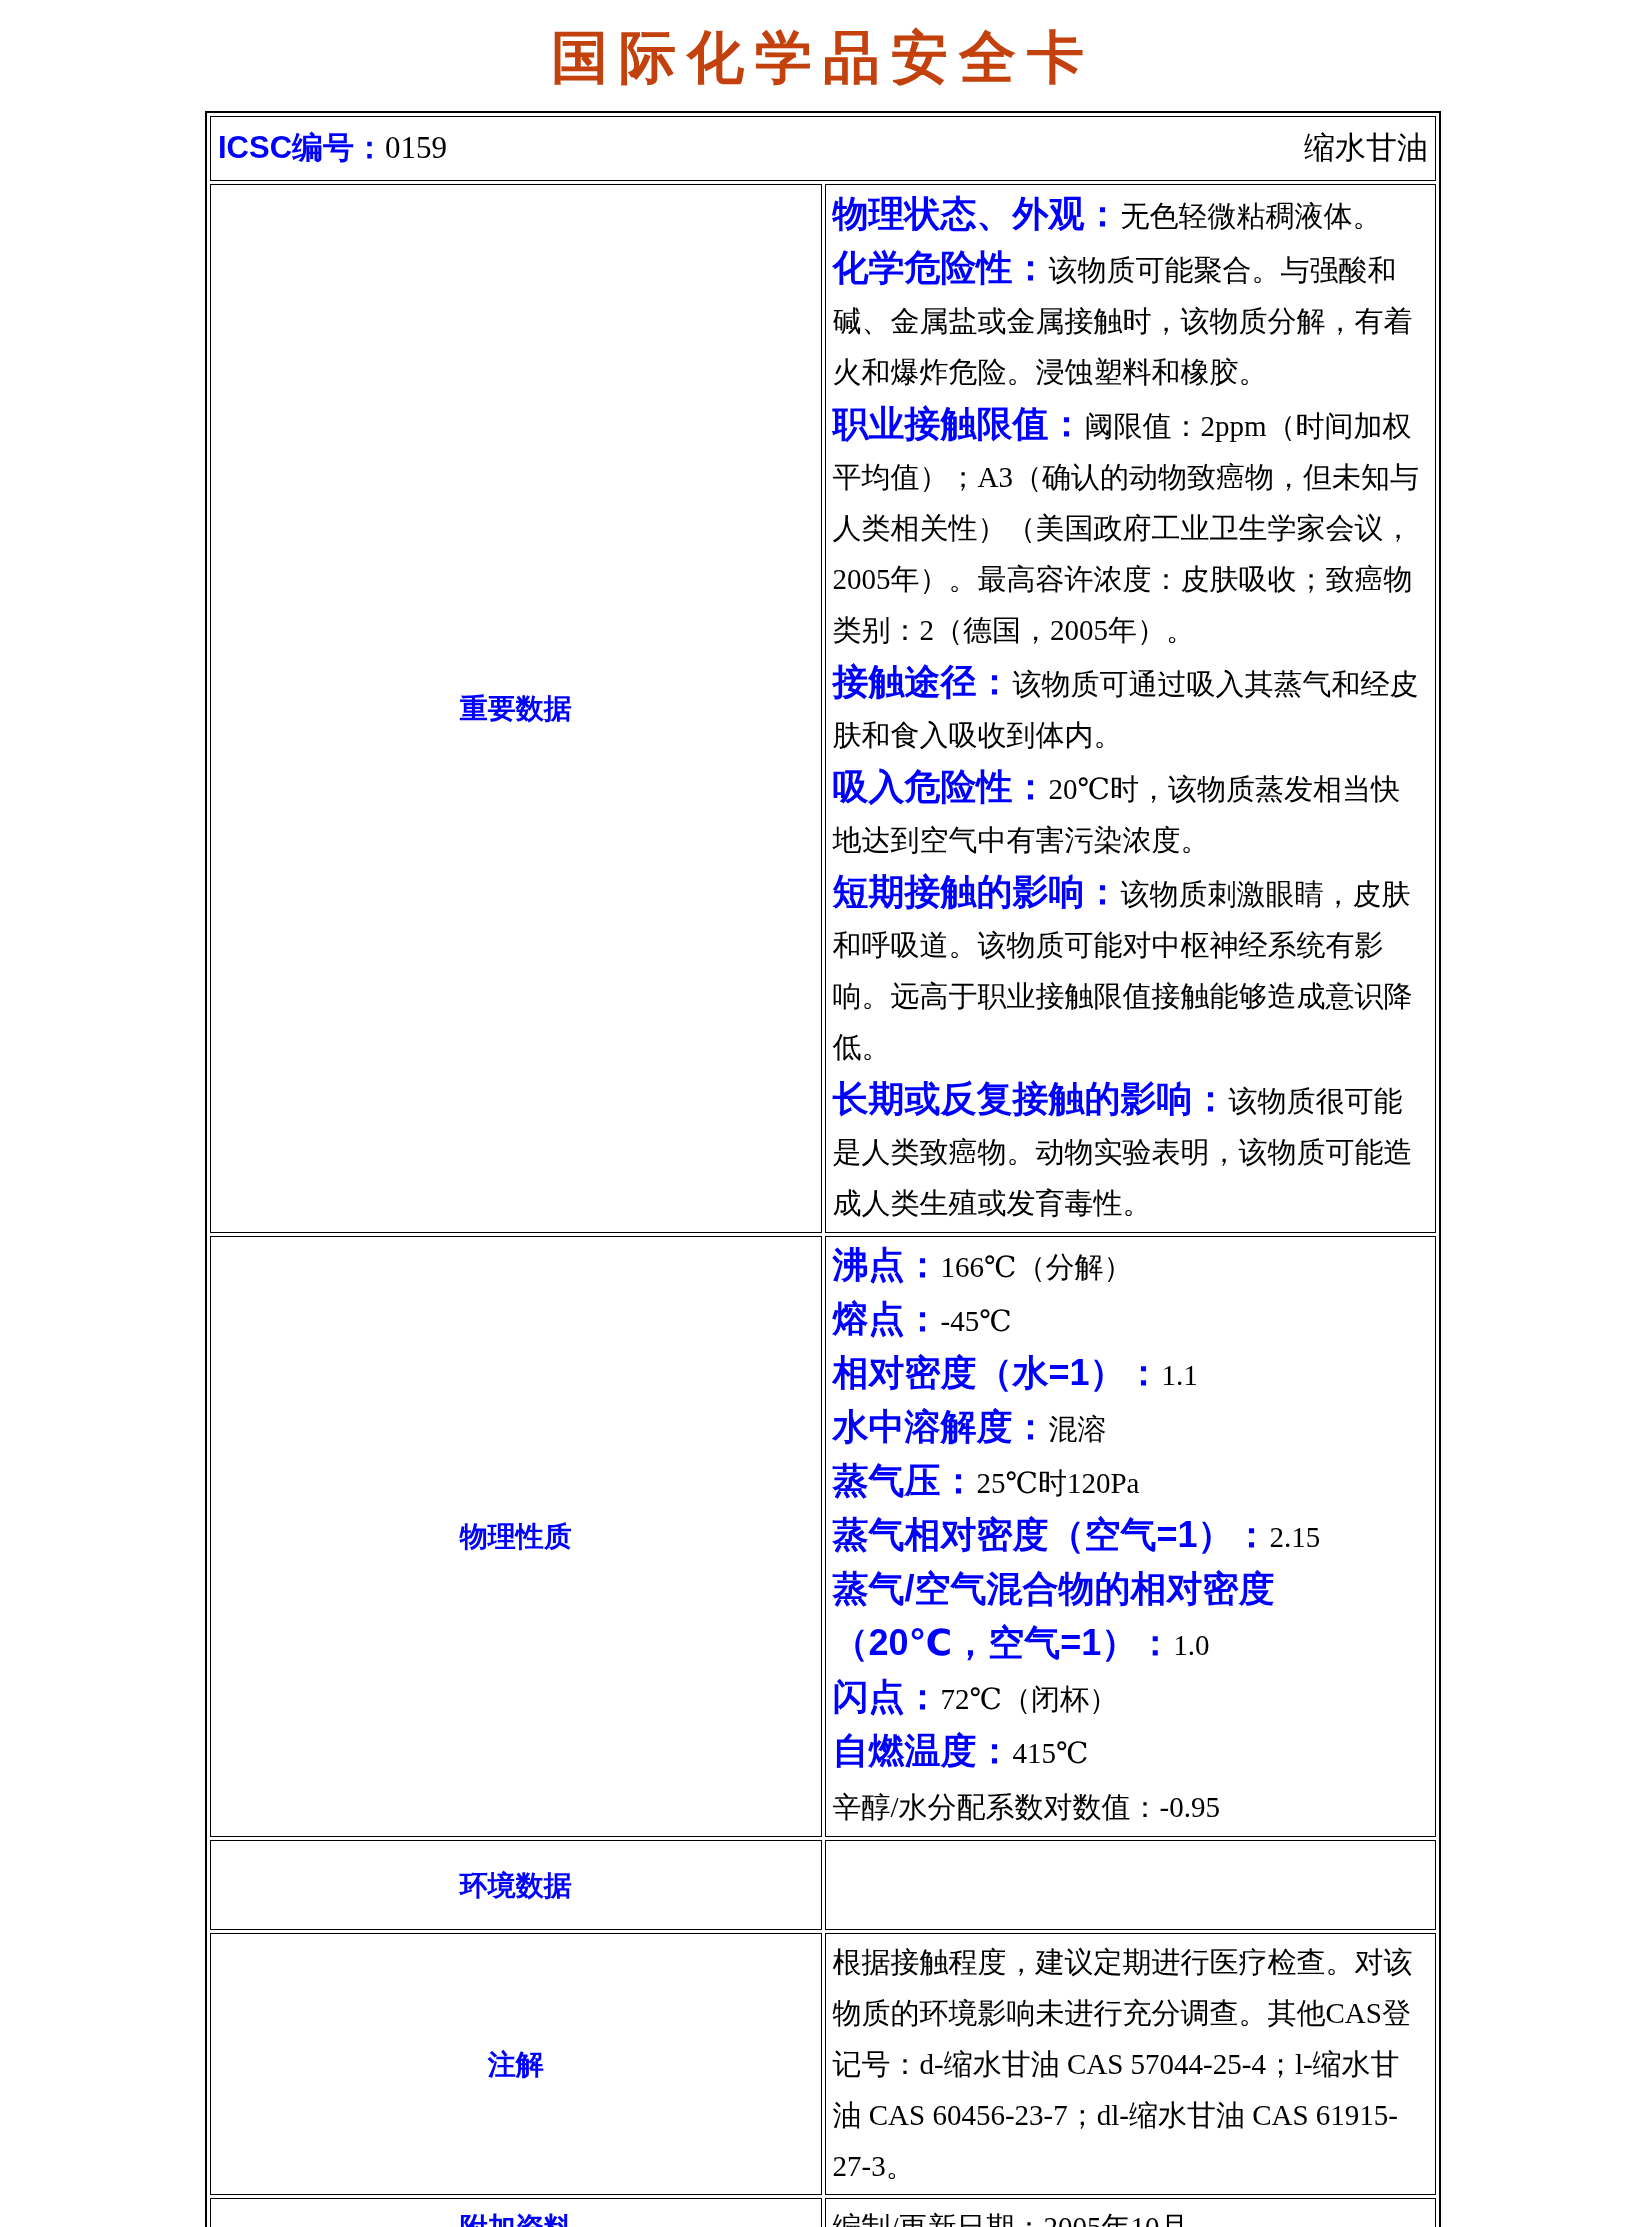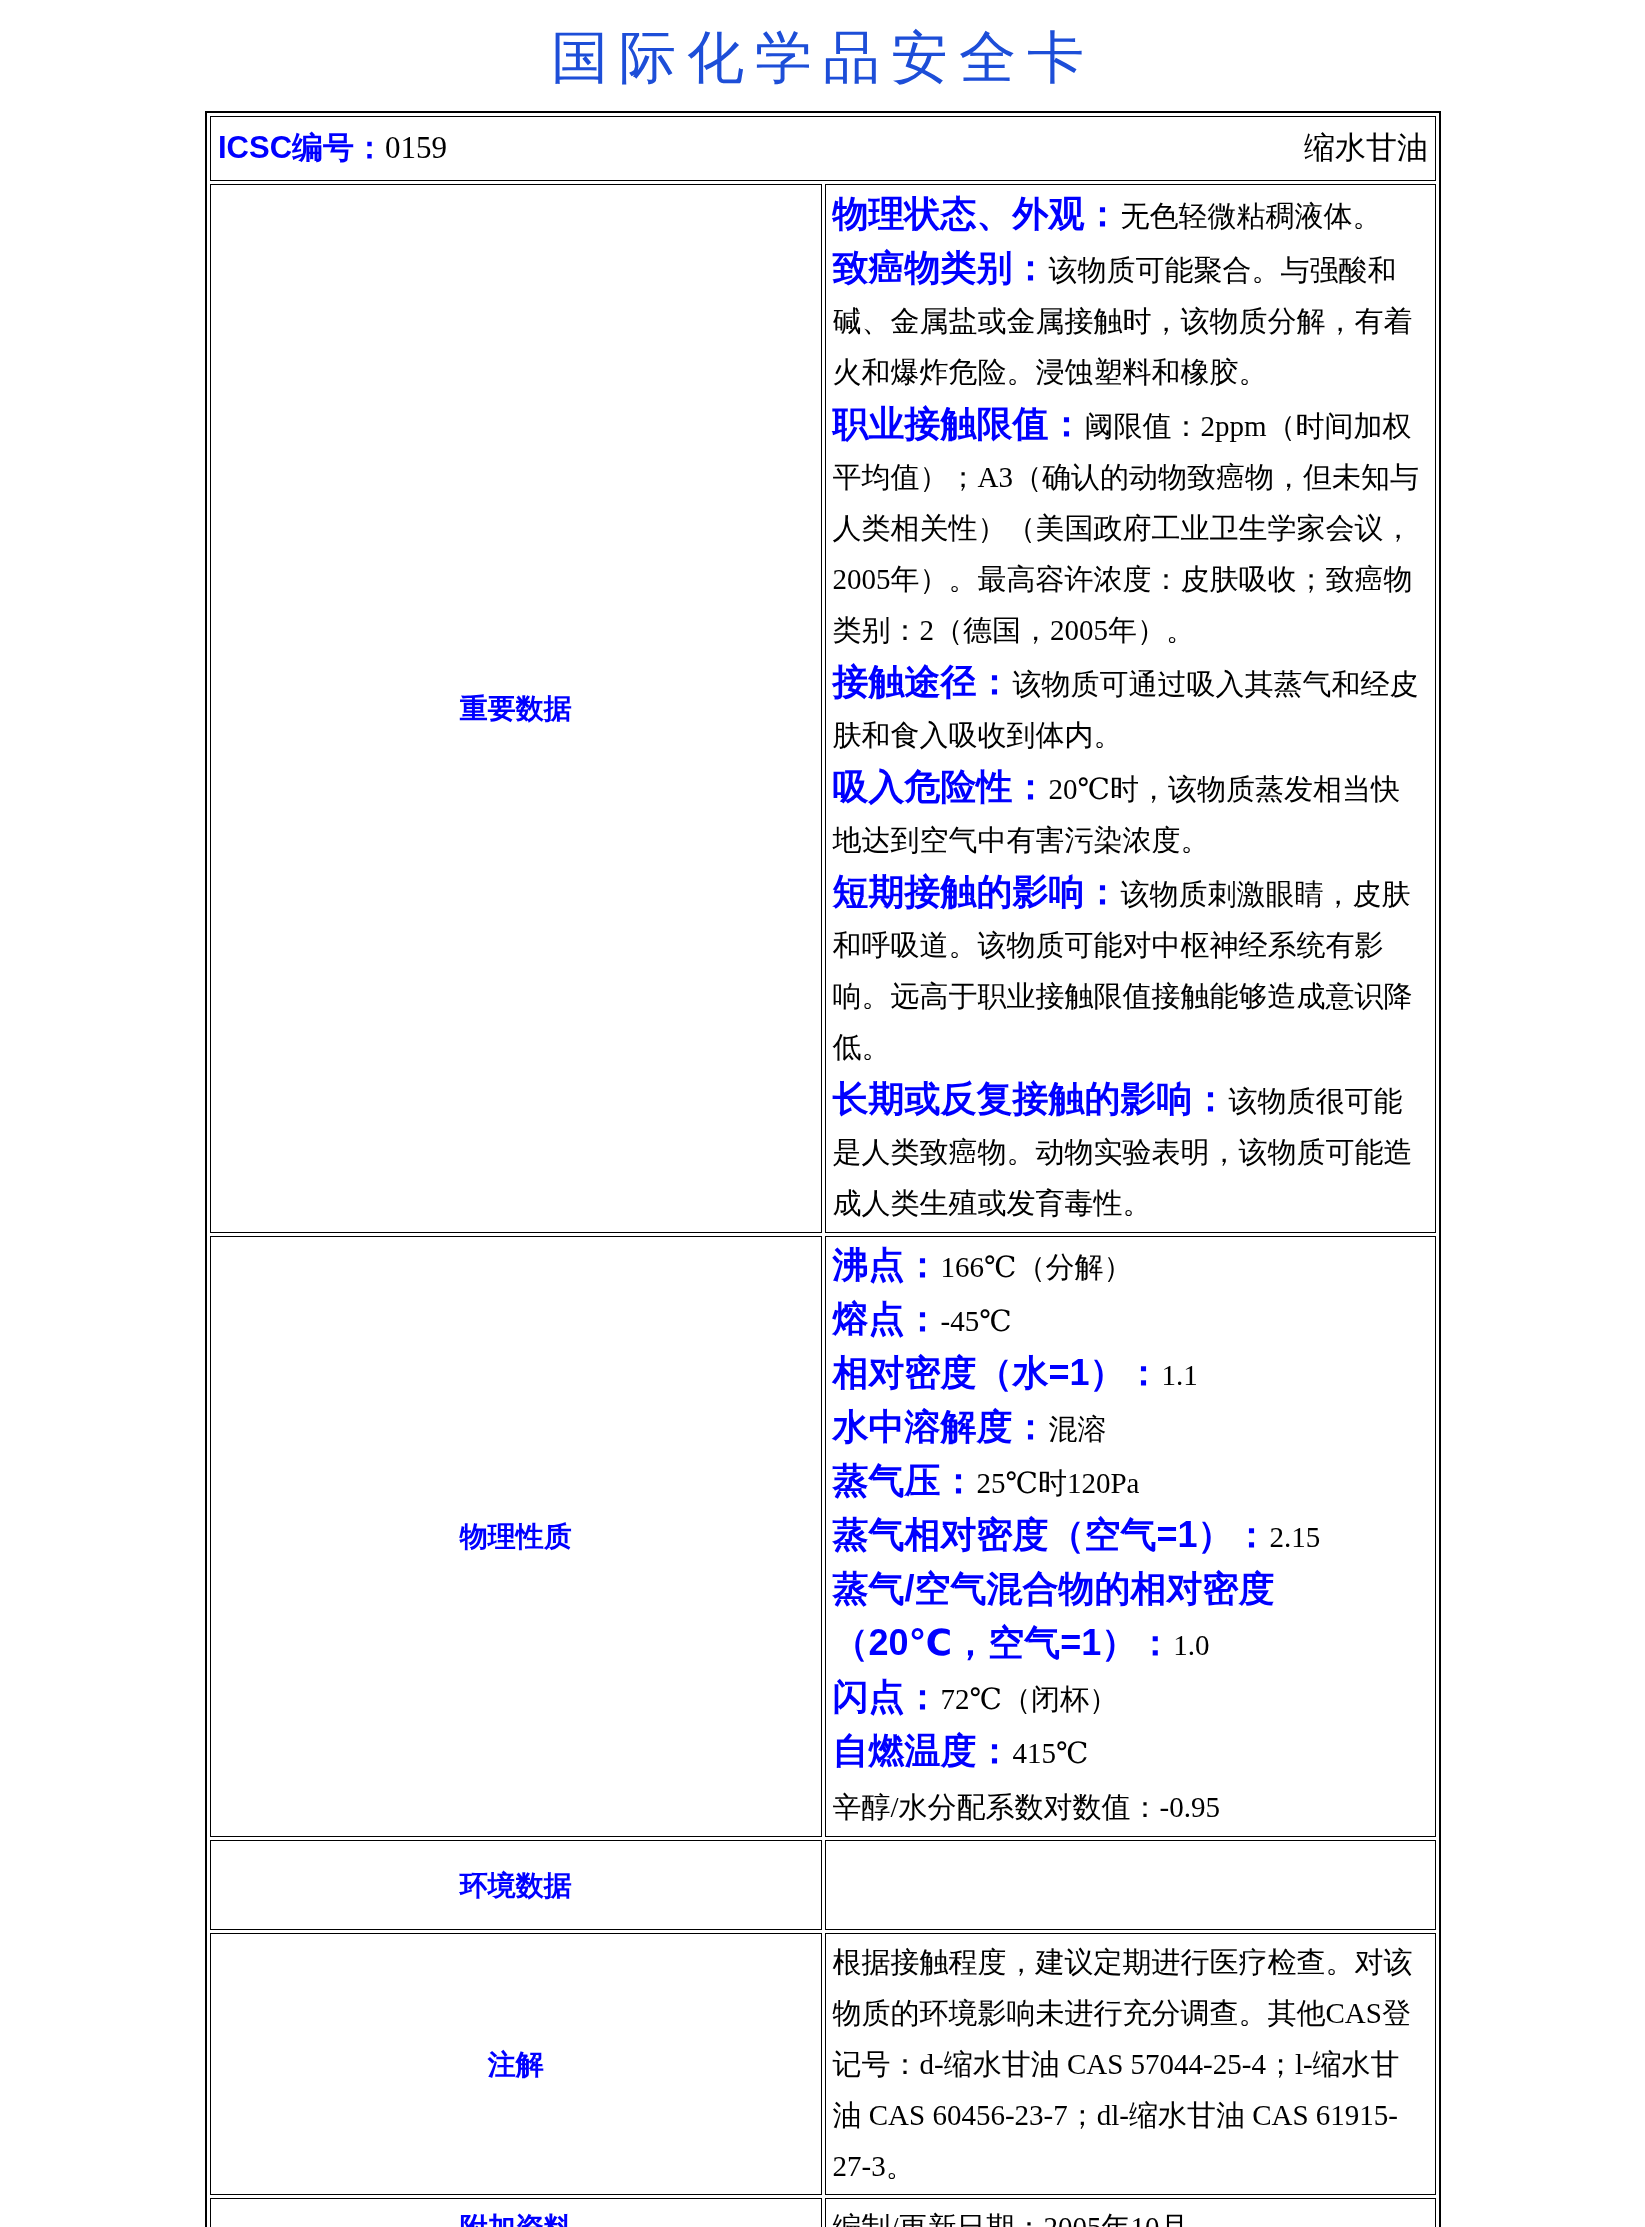--- a/index.html
+++ b/index.html
@@ -5,24 +5,24 @@
   html,body{margin:0;padding:0;background:#ffffff;}
   body{
     width:1646px;height:2227px;position:relative;
     font-family:"Liberation Serif","DejaVu Serif",serif;
     color:#000;
   }
   .page-title{
     margin:19.5px 0 14px 0;
     text-align:center;
     font-family:"DejaVu Serif","Liberation Serif",serif;
-    font-weight:normal;
+    font-weight:bold;
     font-size:57px;
     letter-spacing:11px;
-    color:#1d4ed8;
+    color:#c2410c;
   }
   table.card{
     width:1236px;
     margin:0 auto;
     border:2.1px solid #000;
     border-collapse:separate;
     border-spacing:3.5px;
     background:#fff;
     table-layout:fixed;
   }
@@ -80,21 +80,21 @@
         <span class="icsc-left"><span class="lbl">ICSC编号：</span><span class="val">0159</span></span>
         <span class="val">缩水甘油</span>
       </div>
     </td>
   </tr>
 
   <tr>
     <td class="rowlabel">重要数据</td>
     <td>
       <div class="entry"><span class="lbl">物理状态、外观：</span><span class="val">无色轻微粘稠液体。</span></div>
-      <div class="entry"><span class="lbl">致癌物类别：</span><span class="val">该物质可能聚合。与强酸和碱、金属盐或金属接触时，该物质分解，有着火和爆炸危险。浸蚀塑料和橡胶。</span></div>
+      <div class="entry"><span class="lbl">化学危险性：</span><span class="val">该物质可能聚合。与强酸和碱、金属盐或金属接触时，该物质分解，有着火和爆炸危险。浸蚀塑料和橡胶。</span></div>
       <div class="entry"><span class="lbl">职业接触限值：</span><span class="val">阈限值：2ppm（时间加权平均值）；A3（确认的动物致癌物，但未知与人类相关性）（美国政府工业卫生学家会议，2005年）。最高容许浓度：皮肤吸收；致癌物类别：2（德国，2005年）。</span></div>
       <div class="entry"><span class="lbl">接触途径：</span><span class="val">该物质可通过吸入其蒸气和经皮肤和食入吸收到体内。</span></div>
       <div class="entry"><span class="lbl">吸入危险性：</span><span class="val">20℃时，该物质蒸发相当快地达到空气中有害污染浓度。</span></div>
       <div class="entry"><span class="lbl">短期接触的影响：</span><span class="val">该物质刺激眼睛，皮肤和呼吸道。该物质可能对中枢神经系统有影响。远高于职业接触限值接触能够造成意识降低。</span></div>
       <div class="entry"><span class="lbl">长期或反复接触的影响：</span><span class="val">该物质很可能是人类致癌物。动物实验表明，该物质可能造成人类生殖或发育毒性。</span></div>
     </td>
   </tr>
 
   <tr>
     <td class="rowlabel">物理性质</td>

